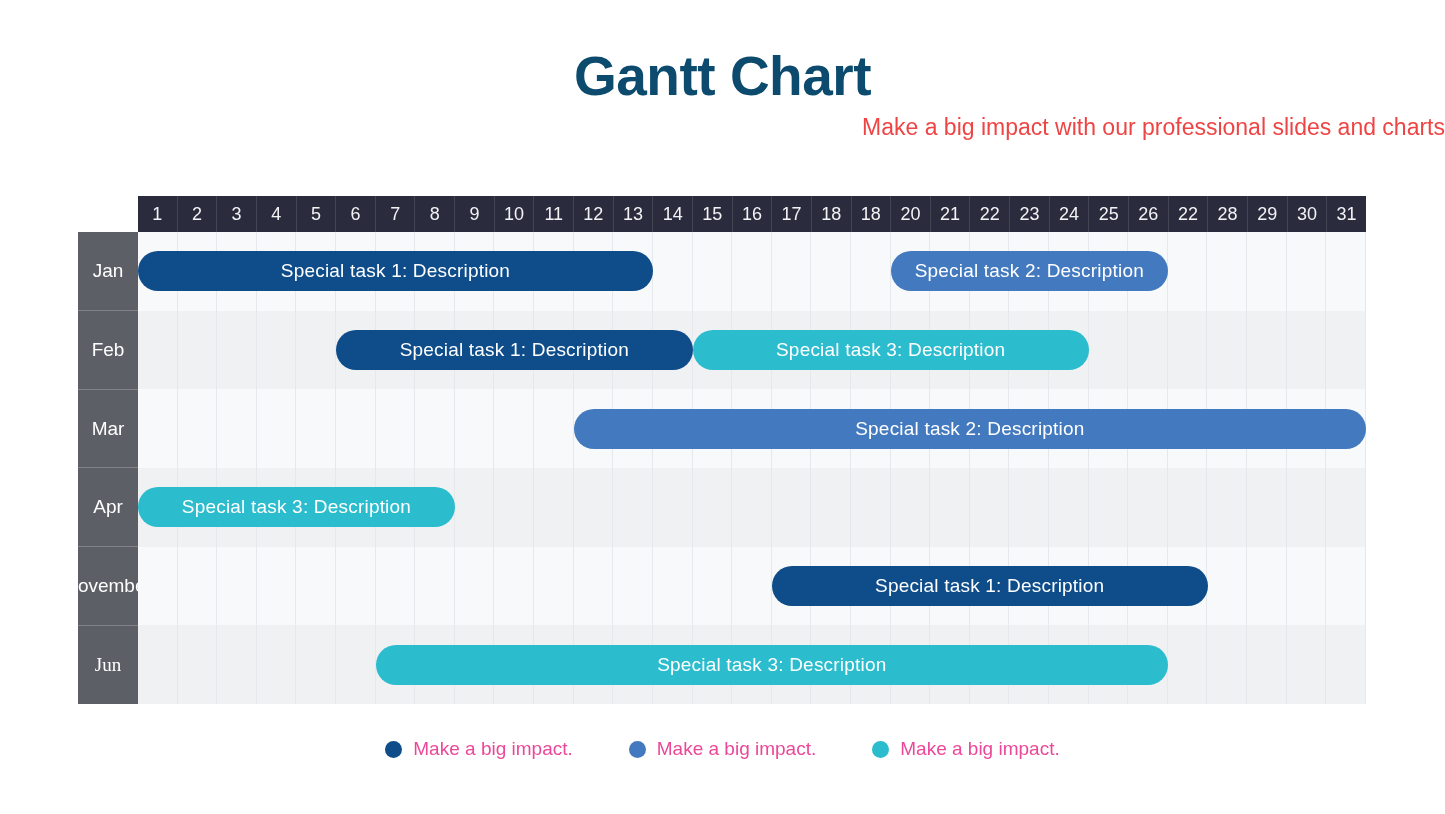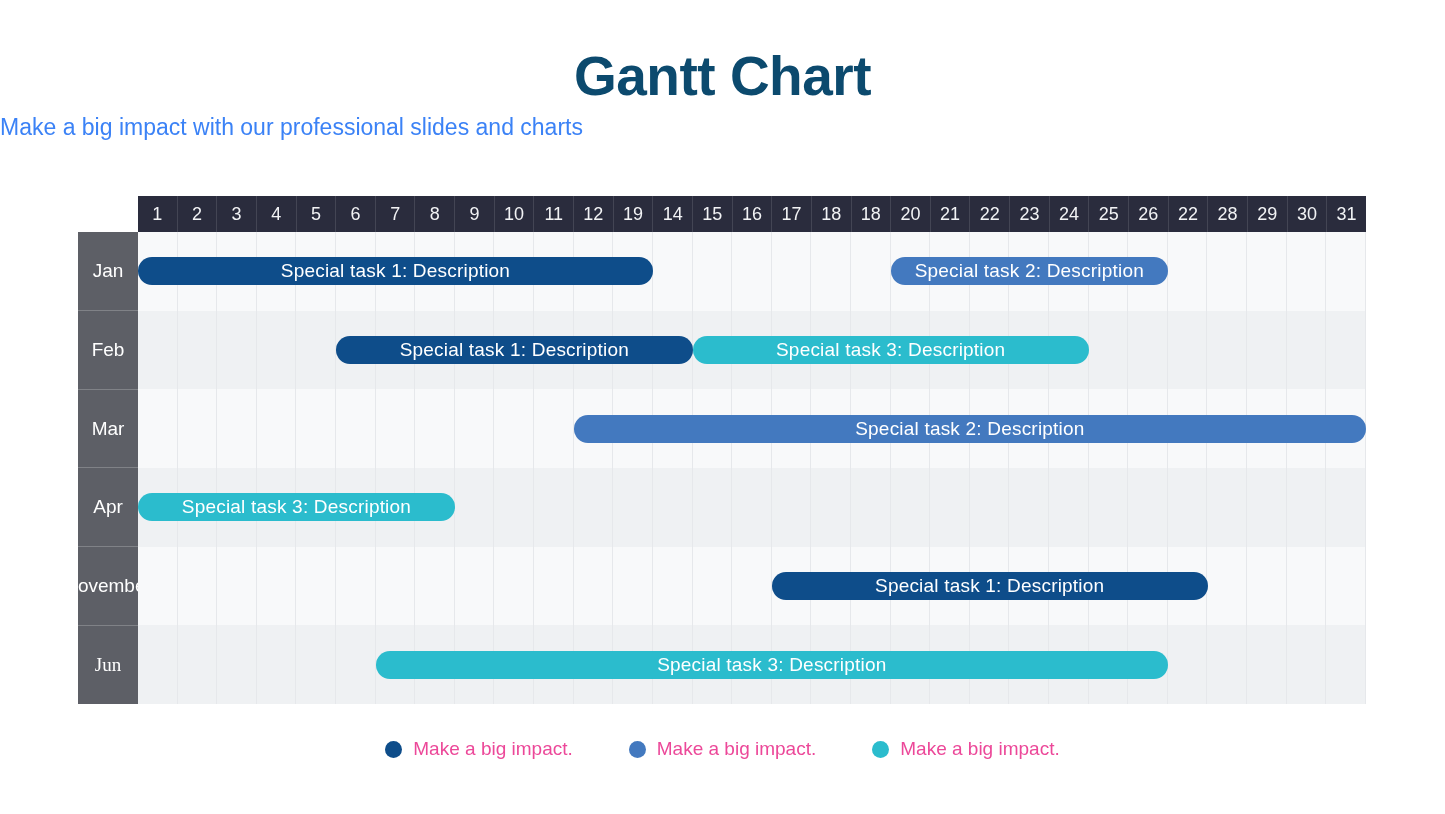--- a/index.html
+++ b/index.html
@@ -11,22 +11,22 @@
   }
   .slide{position:relative;width:1445px;height:814px;background:#fff;}
 
   .page-title{
     position:absolute;top:44px;left:0;width:100%;
     text-align:center;font-size:55px;font-weight:800;
     color:#0c4a6e;letter-spacing:-0.5px;margin:0;
   }
   .page-subtitle{
     position:absolute;top:114px;left:0;width:100%;
-    text-align:left;font-size:23px;font-weight:400;
-    color:#3b82f6;margin:0;
+    text-align:right;font-size:23px;font-weight:400;
+    color:#ef4444;margin:0;
   }
 
   .gantt{
     position:absolute;left:78px;top:196px;width:1288px;height:508px;
   }
   .gantt-header{
     margin-left:60px;height:36px;background:#2a2c3d;
     display:flex;align-items:center;
   }
   .day-cell{
@@ -55,21 +55,21 @@
   .row-odd{background:#f8f9fa;}
   .row-even{background:#eff1f3;}
   .grid-cell{
     flex:1 1 0;box-sizing:border-box;
     border-right:1px solid #e6e8eb;
   }
   .grid-cell:last-child{border-right:none;}
 
   .bar{
     position:absolute;top:50%;transform:translateY(-50%);
-    height:28px;border-radius:20px;box-sizing:border-box;
+    height:40px;border-radius:20px;box-sizing:border-box;
     display:flex;align-items:center;justify-content:center;
     color:#ffffff;font-size:19px;letter-spacing:0.2px;
     white-space:nowrap;overflow:hidden;
   }
 
   .legend{
     position:absolute;top:738px;left:0;width:100%;
     display:flex;justify-content:center;align-items:center;gap:56px;
   }
   .legend-item{display:flex;align-items:center;gap:11px;}
@@ -90,21 +90,21 @@
         <div class="day-cell">3</div>
         <div class="day-cell">4</div>
         <div class="day-cell">5</div>
         <div class="day-cell">6</div>
         <div class="day-cell">7</div>
         <div class="day-cell">8</div>
         <div class="day-cell">9</div>
         <div class="day-cell">10</div>
         <div class="day-cell">11</div>
         <div class="day-cell">12</div>
-        <div class="day-cell">19</div>
+        <div class="day-cell">13</div>
         <div class="day-cell">14</div>
         <div class="day-cell">15</div>
         <div class="day-cell">16</div>
         <div class="day-cell">17</div>
         <div class="day-cell">18</div>
         <div class="day-cell">18</div>
         <div class="day-cell">20</div>
         <div class="day-cell">21</div>
         <div class="day-cell">22</div>
         <div class="day-cell">23</div>

